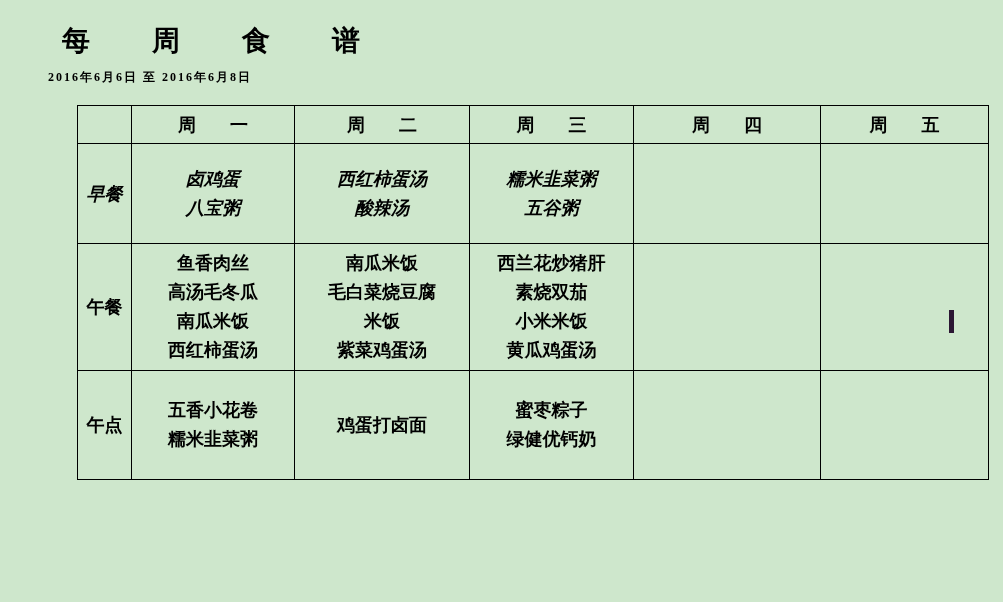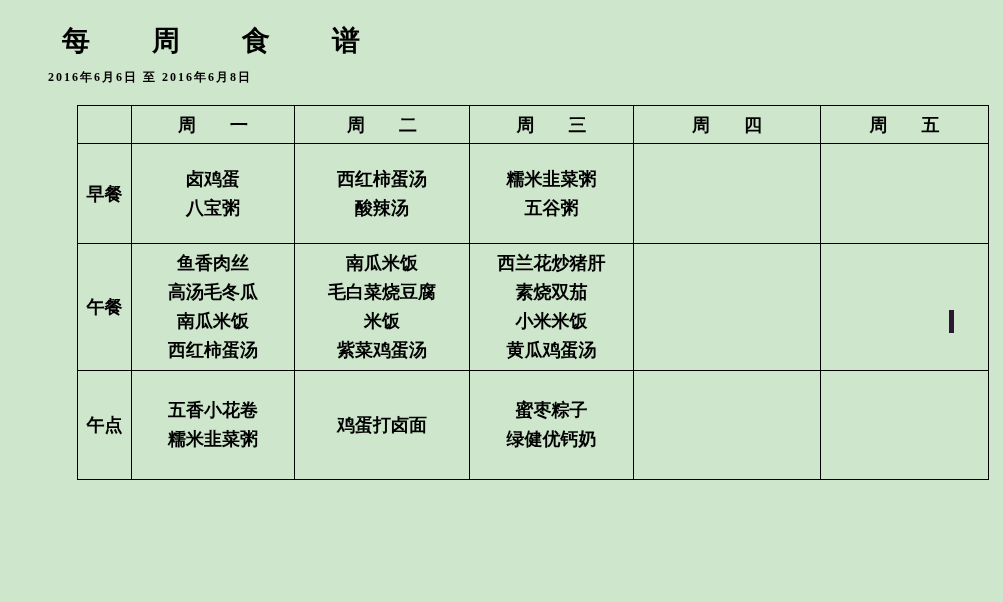--- a/index.html
+++ b/index.html
@@ -47,21 +47,21 @@
   table.menu-table td, table.menu-table th {
     border: 1.5px solid #000;
     padding: 0;
     text-align: center;
     vertical-align: middle;
     font-size: 18px;
     font-weight: bold;
     overflow: hidden;
   }
   tr.header-row    { height: 38px; }
-  tr.row-breakfast { height: 100px; }
+  tr.row-breakfast { height: 100px; font-style: italic; }
   tr.row-snack     { height: 66px; }
   tr.row-lunch     { height: 127px; }
   tr.row-afternoon { height: 109px; }
   th .spread-day {
     letter-spacing: 34px;
     padding-left: 34px; 
     white-space: nowrap;
   }
   td.menu-cell {
     white-space: pre-line;

